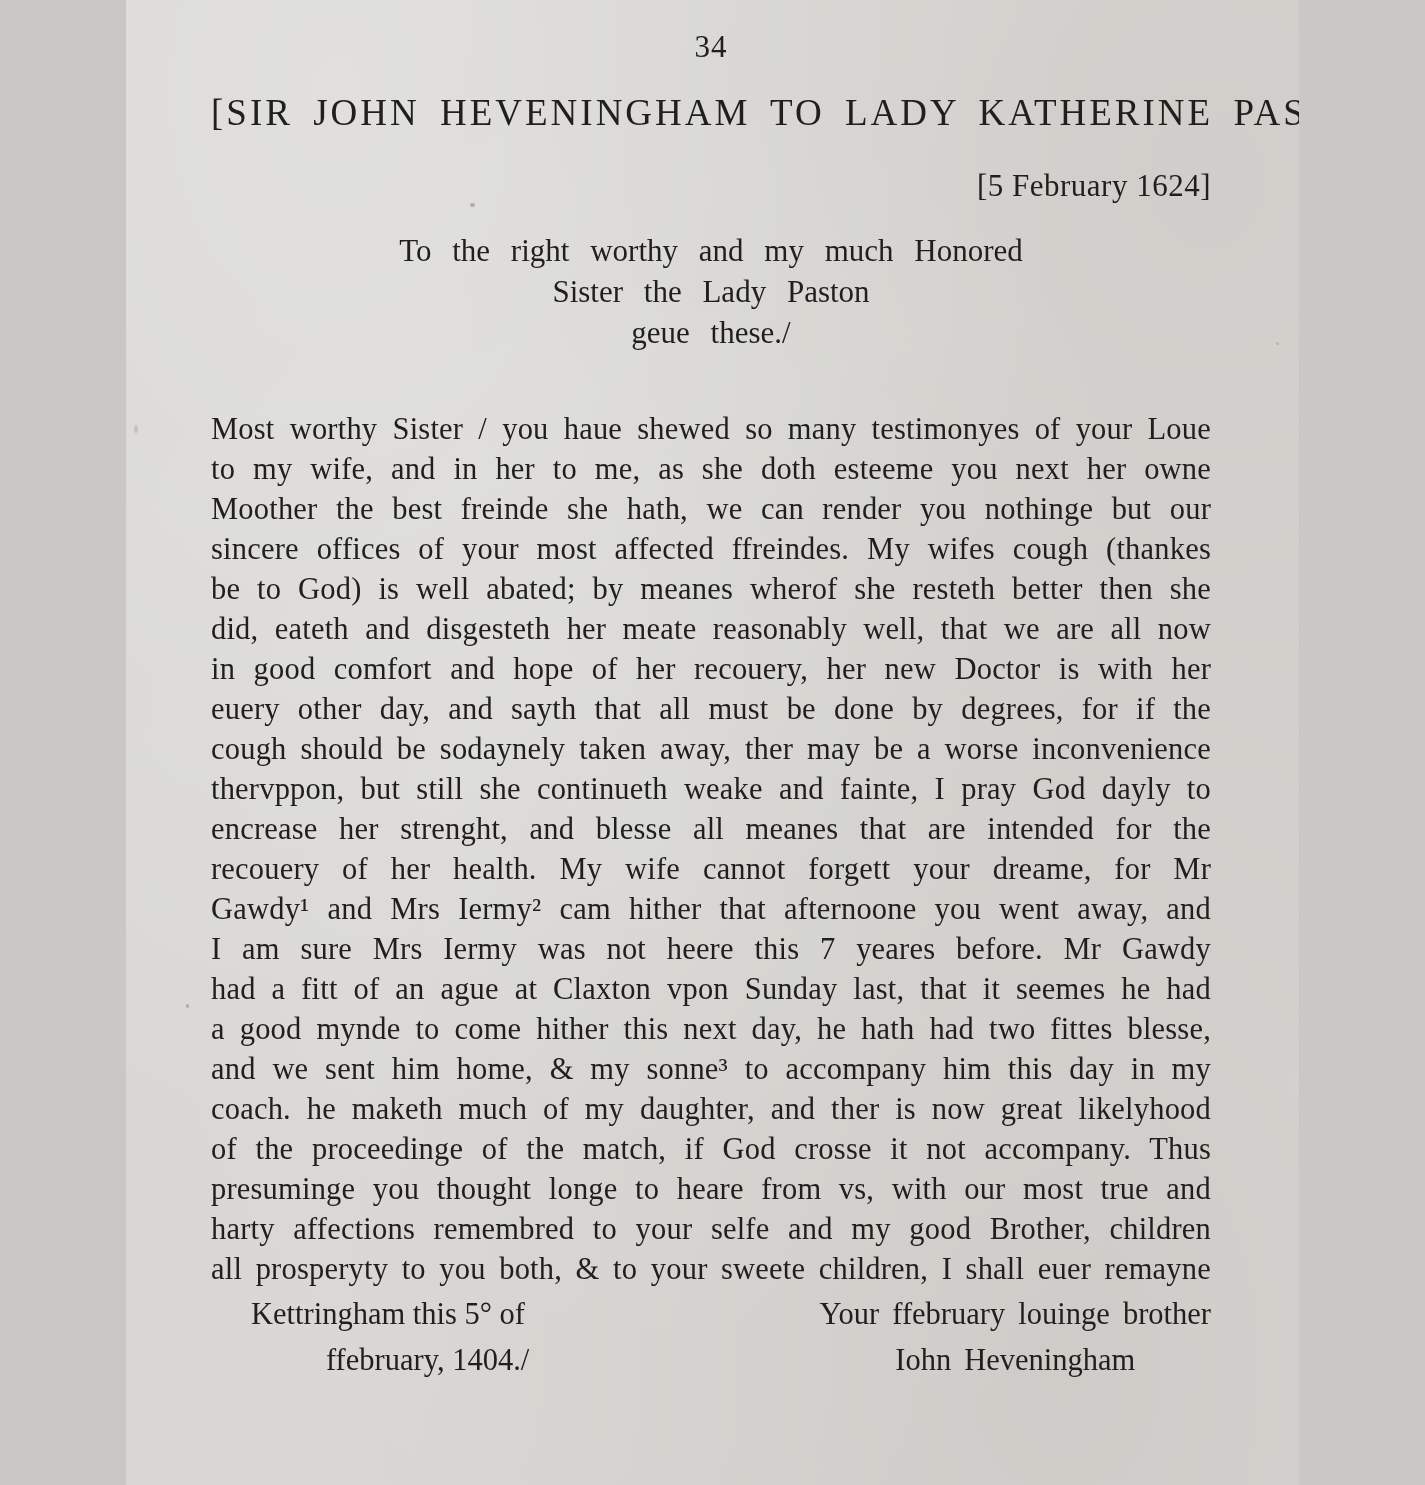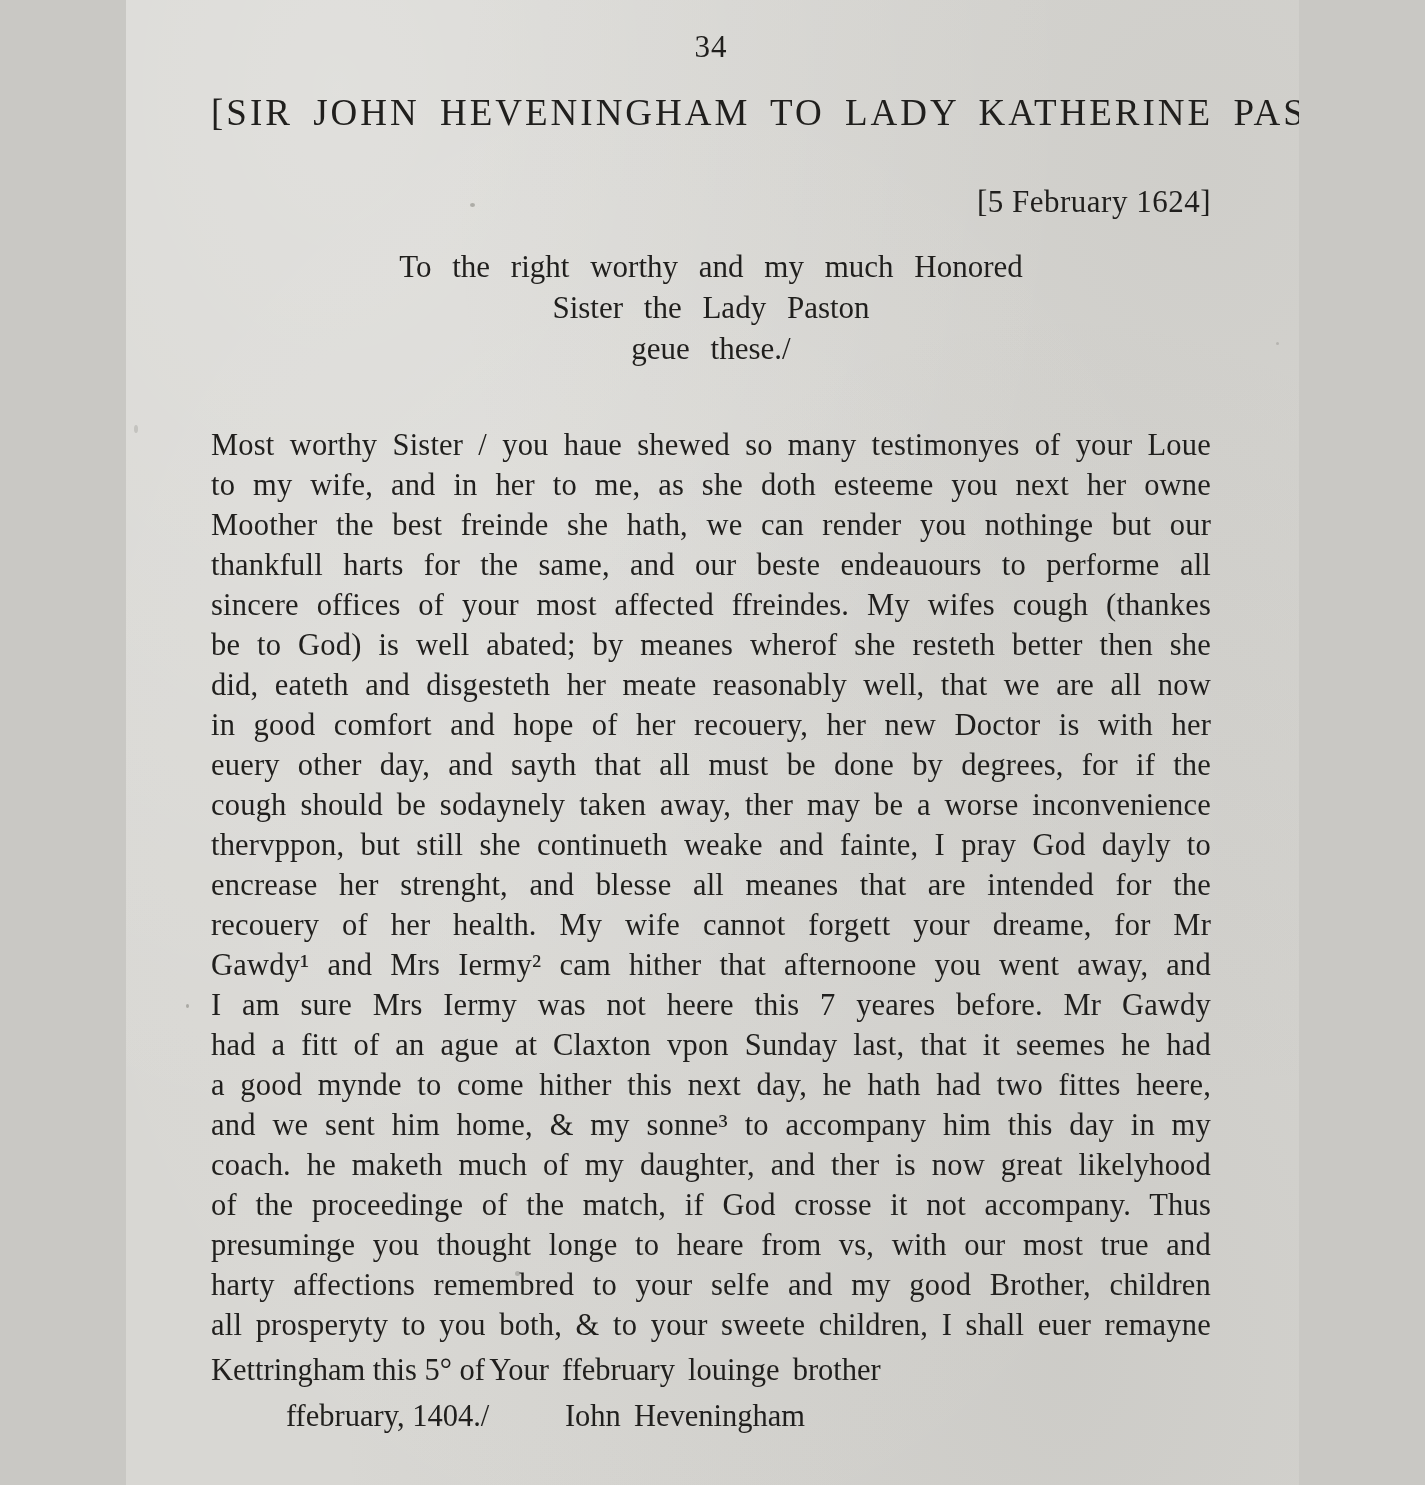--- a/index.html
+++ b/index.html
@@ -33,21 +33,21 @@
   .letter-heading {
     margin-top: 21px;
     text-align: center;
     font-size: 37px;
     line-height: 48px;
     letter-spacing: 3px;
     word-spacing: 8px;
     white-space: nowrap;
   }
   .letter-date {
-    margin-top: 44px;
+    margin-top: 28px;
     text-align: right;
     font-size: 31px;
     line-height: 42px;
     letter-spacing: 0.5px;
   }
   .address-block {
     margin-top: 23px;
     text-align: center;
     font-size: 31px;
     line-height: 41px;
@@ -59,25 +59,26 @@
     line-height: 40px;
     letter-spacing: 0.2px;
   }
   .body-line {
     text-align: justify;
     text-align-last: justify;
     white-space: nowrap;
   }
   .closing {
     display: flex;
-    justify-content: flex-start;
+    justify-content: space-between;
     align-items: flex-start;
     font-size: 30.5px;
     line-height: 46px;
     margin-top: 2px;
+    margin-left: 40px;
   }
   .closing-left .closing-date {
     margin-left: 75px;
   }
   .closing-right {
     text-align: center;
     word-spacing: 0.18em;
   }
   .speck {
     position: absolute;
@@ -99,34 +100,33 @@
   <div class="address-block">
     <div class="address-line">To the right worthy and my much Honored</div>
     <div class="address-line">Sister the Lady Paston</div>
     <div class="address-line">geue these./</div>
   </div>
 
   <div class="letter-body">
     <div class="body-line">Most worthy Sister / you haue shewed so many testimonyes of your Loue</div>
     <div class="body-line">to my wife, and in her to me, as she doth esteeme you next her owne</div>
     <div class="body-line">Moother the best freinde she hath, we can render you nothinge but our</div>
-    <div class="body-line">thankfull harts for the same, and our beste endeauours to performe all</div>
     <div class="body-line">sincere offices of your most affected ffreindes.  My wifes cough (thankes</div>
     <div class="body-line">be to God) is well abated; by meanes wherof she resteth better then she</div>
     <div class="body-line">did, eateth and disgesteth her meate reasonably well, that we are all now</div>
     <div class="body-line">in good comfort and hope of her recouery, her new Doctor is with her</div>
     <div class="body-line">euery other day, and sayth that all must be done by degrees, for if the</div>
     <div class="body-line">cough should be sodaynely taken away, ther may be a worse inconvenience</div>
     <div class="body-line">thervppon, but still she continueth weake and fainte, I pray God dayly to</div>
     <div class="body-line">encrease her strenght, and blesse all meanes that are intended for the</div>
     <div class="body-line">recouery of her health.  My wife cannot forgett your dreame, for Mr</div>
     <div class="body-line">Gawdy¹ and Mrs Iermy² cam hither that afternoone you went away, and</div>
     <div class="body-line">I am sure Mrs Iermy was not heere this 7 yeares before.  Mr Gawdy</div>
     <div class="body-line">had a fitt of an ague at Claxton vpon Sunday last, that it seemes he had</div>
-    <div class="body-line">a good mynde to come hither this next day, he hath had two fittes heere,</div>
+    <div class="body-line">a good mynde to come hither this next day, he hath had two fittes blesse,</div>
     <div class="body-line">and we sent him home, &amp; my sonne³ to accompany him this day in my</div>
     <div class="body-line">coach.  he maketh much of my daughter, and ther is now great likelyhood</div>
     <div class="body-line">of the proceedinge of the match, if God crosse it not accompany.  Thus</div>
     <div class="body-line">presuminge you thought longe to heare from vs, with our most true and</div>
     <div class="body-line">harty affections remembred to your selfe and my good Brother, children</div>
     <div class="body-line">all prosperyty to you both, &amp; to your sweete children, I shall euer remayne</div>
   </div>
 
   <div class="closing">
     <div class="closing-left">

